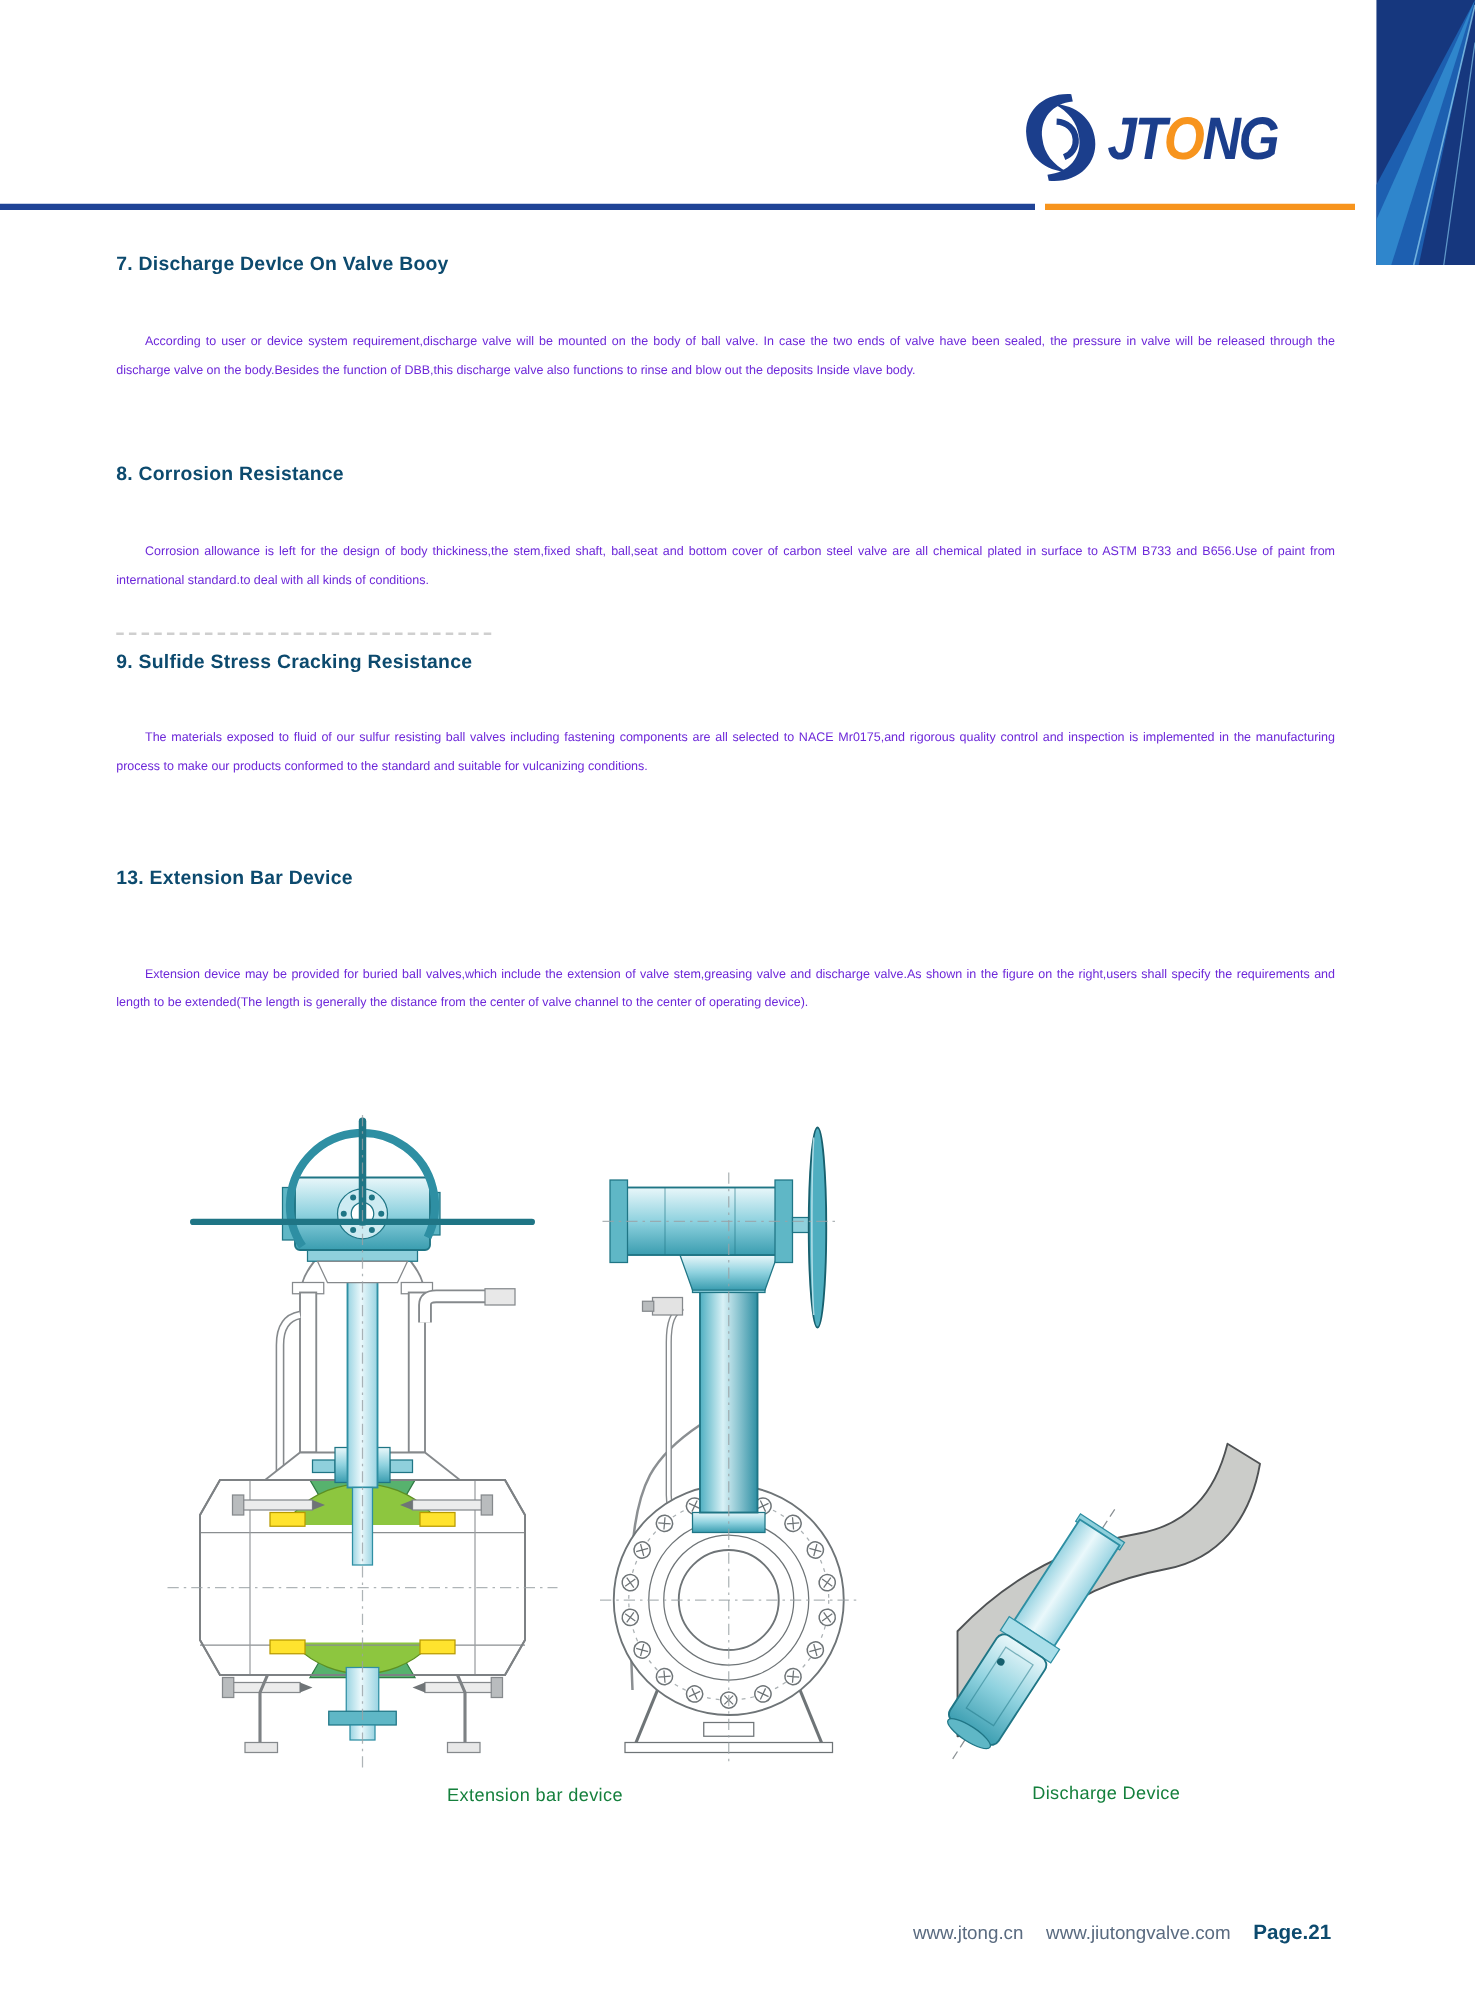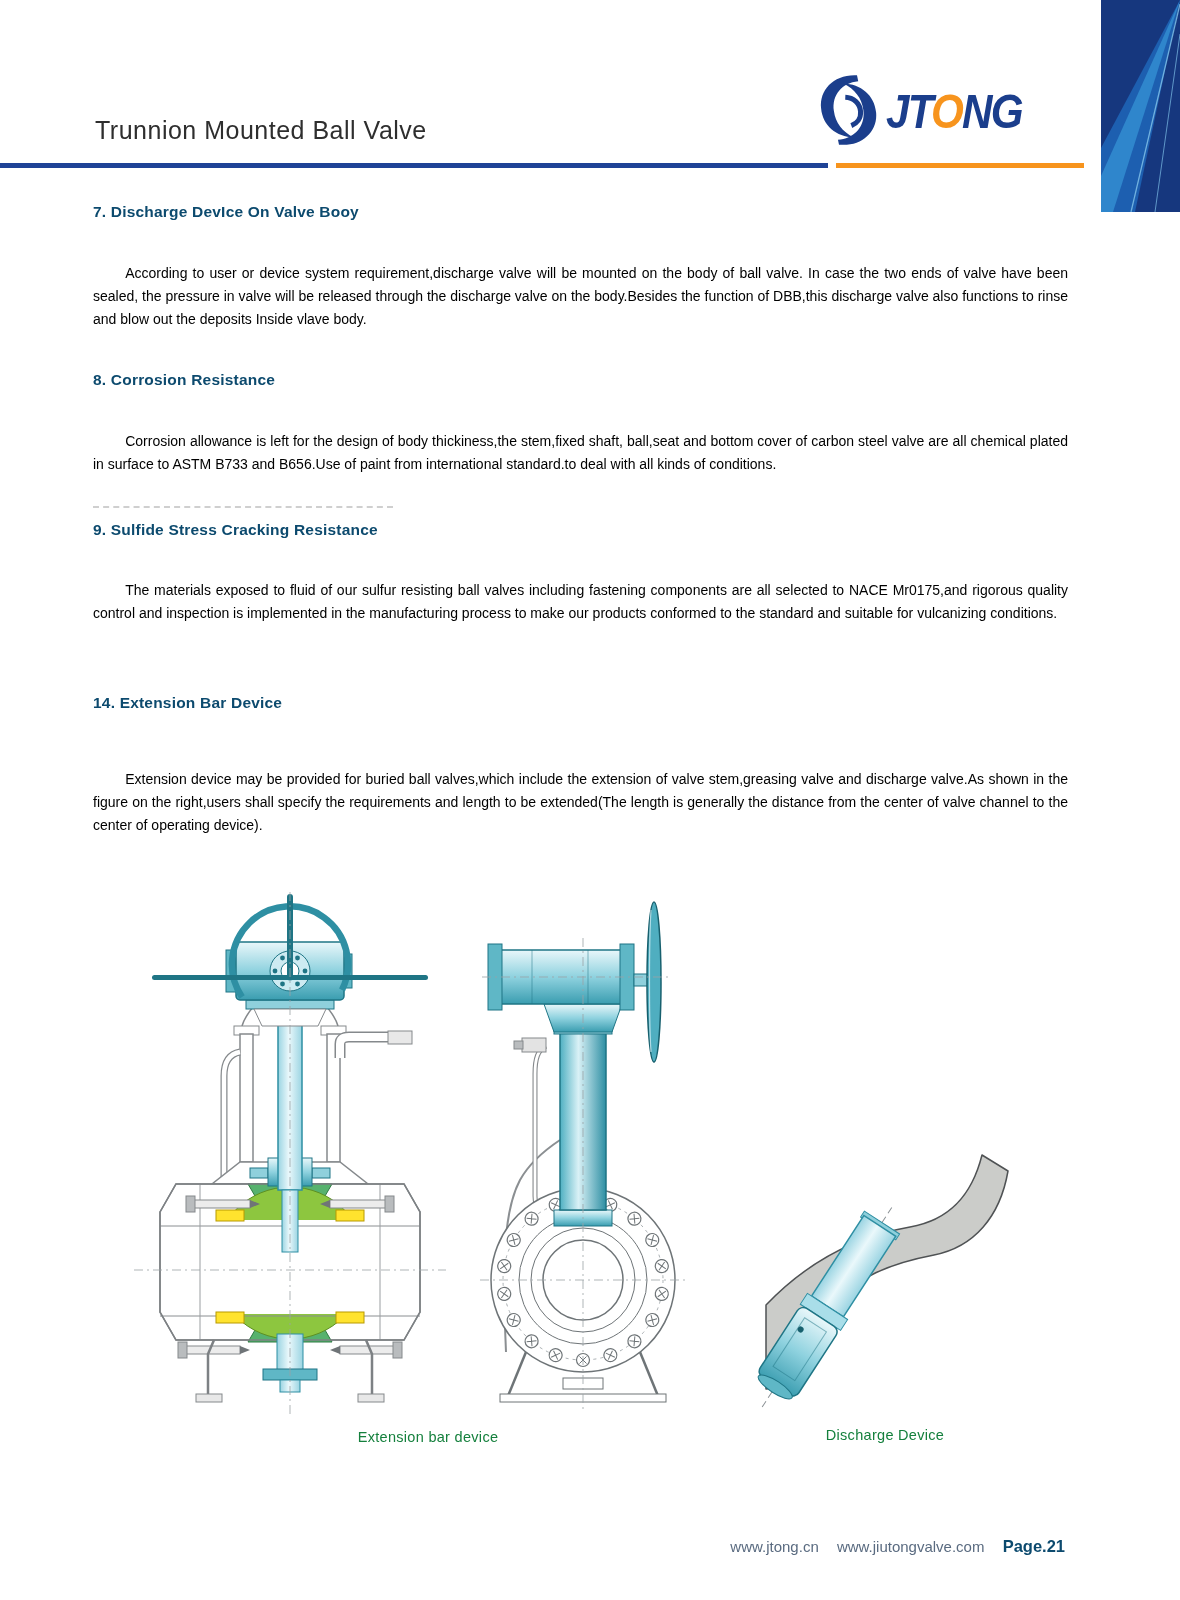--- a/index.html
+++ b/index.html
@@ -22,22 +22,22 @@
     white-space:nowrap;
   }
   .logo-text .o{color:#f7941d;}
   .corner-art{left:1101px;top:0;width:79px;height:212px;}
   
   .section{left:93px;width:975px;}
   .section h2{
     margin:0;font-size:15.5px;font-weight:bold;color:#0c4a6e;letter-spacing:.2px;
   }
   .section p{
-    margin:0;font-size:14px;line-height:23px;text-align:justify;
-    text-indent:2.3em;color:#000000;
+    margin:0;font-size:10px;line-height:23px;text-align:justify;
+    text-indent:2.3em;color:#6d28d9;
   }
   .sec7{top:203px;} .sec7 p{margin-top:41px;}
   .sec8{top:371px;} .sec8 p{margin-top:41px;}
   .sec9{top:521px;} .sec9 p{margin-top:40px;}
   .sec10{top:694px;} .sec10 p{margin-top:56px;}
   .artifact-dashes{left:93px;top:506px;width:300px;height:0;border-top:2px dashed #cfcfcf;}
   
   .fig{pointer-events:none;}
   .fig-front{left:130px;top:882px;width:320px;height:540px;}
   .fig-side{left:468px;top:880px;width:260px;height:540px;}
@@ -52,21 +52,20 @@
     right:115px;top:1537px;font-size:15px;color:#5a6b80;white-space:nowrap;
   }
   .footer .url{margin-left:14px;}
   .footer .pg{margin-left:14px;color:#0c4a6e;font-weight:bold;font-size:16.5px;}
 </style>
 </head>
 <body>
 
 <div class="page">
 
-  <div class="abs doc-title">Trunnion Mounted Ball Valve</div>
   <div class="abs rule-blue"></div>
   <div class="abs rule-orange"></div>
 
   <svg class="abs logo-icon" viewBox="0 0 60 80">
     <g transform="rotate(-12 30 40)">
       <path d="M46 8 C24 2 6 14 4 33 C2 50 13 64 30 68 C20 60 15 50 16 38 C17 22 30 12 46 14 Z" fill="#1b3e8c"></path>
       <path d="M14 72 C36 79 55 67 57 48 C59 31 48 17 31 13 C41 21 46 31 45 43 C44 59 31 69 14 67 Z" fill="#1b3e8c"></path>
       <path d="M30 27 C38 29 43 36 42 44 C41 51 36 55 30 56" stroke="#1b3e8c" stroke-width="5" fill="none"></path>
     </g>
   </svg>
@@ -91,21 +90,21 @@
   </div>
 
   <div class="abs artifact-dashes"></div>
 
   <div class="abs section sec9">
     <h2>9. Sulfide Stress Cracking Resistance</h2>
     <p>The materials exposed to fluid of our sulfur resisting ball valves including fastening components are all selected to NACE Mr0175,and rigorous quality control and inspection is implemented in the manufacturing process to make our products conformed to the standard and suitable for vulcanizing conditions.</p>
   </div>
 
   <div class="abs section sec10">
-    <h2>14. Extension Bar Device</h2>
+    <h2>13. Extension Bar Device</h2>
     <p>Extension device may be provided for buried ball valves,which include the extension of valve stem,greasing valve and discharge valve.As shown in the figure on the right,users shall specify the requirements and length to be extended(The length is generally the distance from the center of valve channel to the center of operating device).</p>
   </div>
 
   <svg class="abs fig fig-front" viewBox="0 0 320 540">
     <defs>
       <linearGradient id="tealV" x1="0" y1="0" x2="0" y2="1">
         <stop offset="0" stop-color="#e9f7fa"></stop>
           <stop offset=".5" stop-color="#8fd2df"></stop>
           <stop offset="1" stop-color="#3a9db0"></stop>
       </linearGradient>

